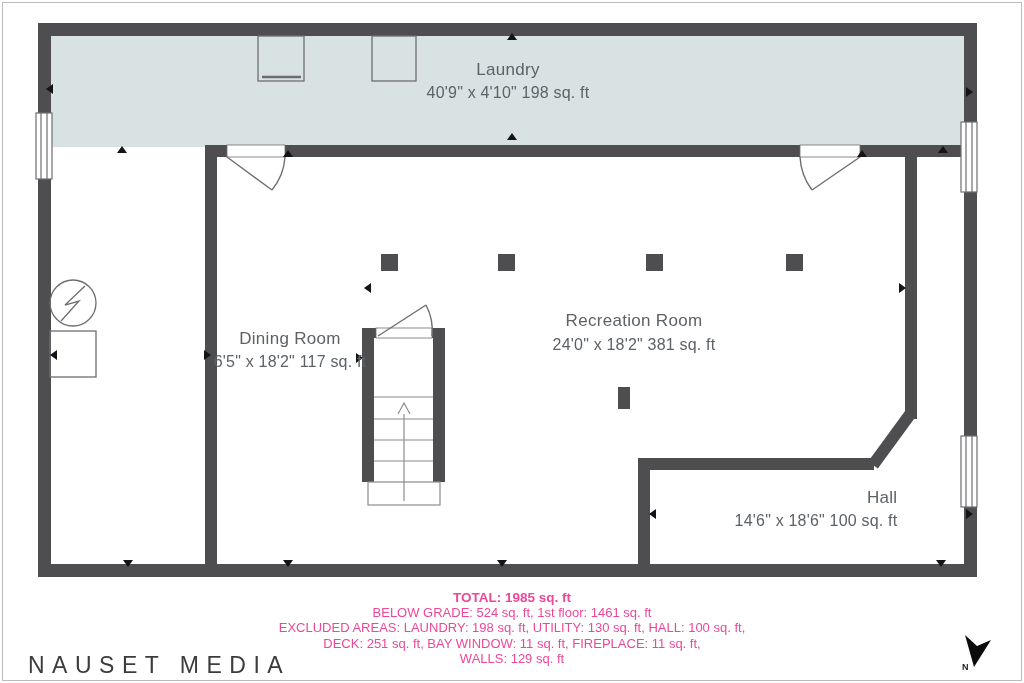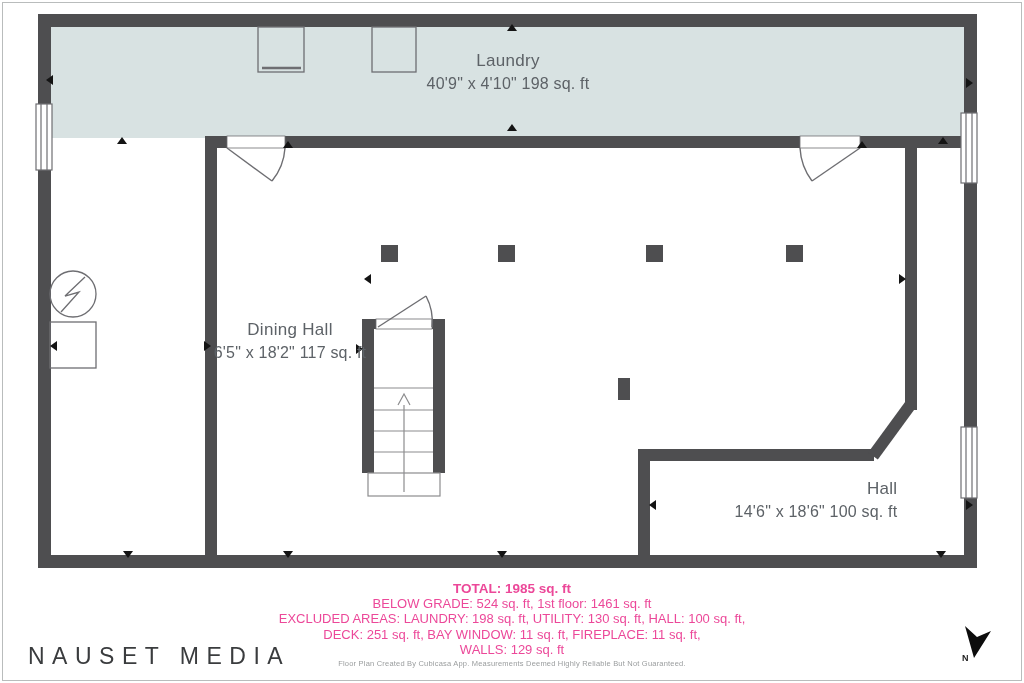--- a/index.html
+++ b/index.html
@@ -1,19 +1,19 @@
 <!DOCTYPE html>
 <html><head>
 <meta charset="utf-8">
 <style>
   html,body{margin:0;padding:0;background:#ffffff;}
   body{width:1024px;height:683px;position:relative;overflow:hidden;
        font-family:"Liberation Sans", sans-serif;}
   .frame{position:absolute;inset:2px;border:1px solid #b9bcbc;pointer-events:none;}
-  .canvas{position:absolute;inset:0;}
+  .canvas{position:absolute;inset:0;margin-top:9px;}
   svg.plan{position:absolute;left:0;top:0;}
   .room-label{position:absolute;transform:translateX(-50%);text-align:center;
               color:#5d6267;white-space:nowrap;line-height:1;}
   .room-name{font-size:17px;letter-spacing:.3px;}
   .room-dims{font-size:16px;letter-spacing:.2px;}
   .summary{position:absolute;left:512px;top:581px;transform:translateX(-50%);
            text-align:center;color:#ec4899;font-size:13px;line-height:15.2px;white-space:nowrap;}
   .summary .total{font-weight:bold;font-size:13.5px;}
   .disclaimer{position:absolute;left:512px;top:659px;transform:translateX(-50%);
               font-size:7.5px;color:#9a9d9e;letter-spacing:.2px;white-space:nowrap;}
@@ -136,38 +136,41 @@
 
     <polygon points="965,626 977,637 991,631 974,658" fill="#0c0c0c"></polygon>
   </svg>
 
   <div class="room-label" style="left:508px;top:52px;">
     <div class="room-name">Laundry</div>
     <div class="room-dims" style="margin-top:7px;">40'9" x 4'10" 198 sq. ft</div>
   </div>
 
   <div class="room-label" style="left:290px;top:321px;">
-    <div class="room-name">Dining Hall</div>
+    <div class="room-name">Dining Room</div>
     <div class="room-dims" style="margin-top:7px;">6'5" x 18'2" 117 sq. ft</div>
   </div>
 
+  <div class="room-label" style="left:634px;top:303px;">
+    <div class="room-name">Recreation Room</div>
+    <div class="room-dims" style="margin-top:8px;">24'0" x 18'2" 381 sq. ft</div>
+  </div>
 
 
   <div class="room-label" style="left:816px;top:480px;text-align:right;">
     <div class="room-name">Hall</div>
     <div class="room-dims" style="margin-top:7px;">14'6" x 18'6" 100 sq. ft</div>
   </div>
 
   <div class="summary">
     <div class="total">TOTAL: 1985 sq. ft</div>
     <div>BELOW GRADE: 524 sq. ft, 1st floor: 1461 sq. ft</div>
     <div>EXCLUDED AREAS: LAUNDRY: 198 sq. ft, UTILITY: 130 sq. ft, HALL: 100 sq. ft,</div>
     <div>DECK: 251 sq. ft, BAY WINDOW: 11 sq. ft, FIREPLACE: 11 sq. ft,</div>
     <div>WALLS: 129 sq. ft</div>
   </div>
-  <div class="disclaimer">Floor Plan Created By Cubicasa App. Measurements Deemed Highly Reliable But Not Guaranteed.</div>
 
   <div class="branding">NAUSET MEDIA</div>
 
   <div class="north-label">N</div>
 </div>
 
 <div class="frame"></div>
 
 </body></html>

